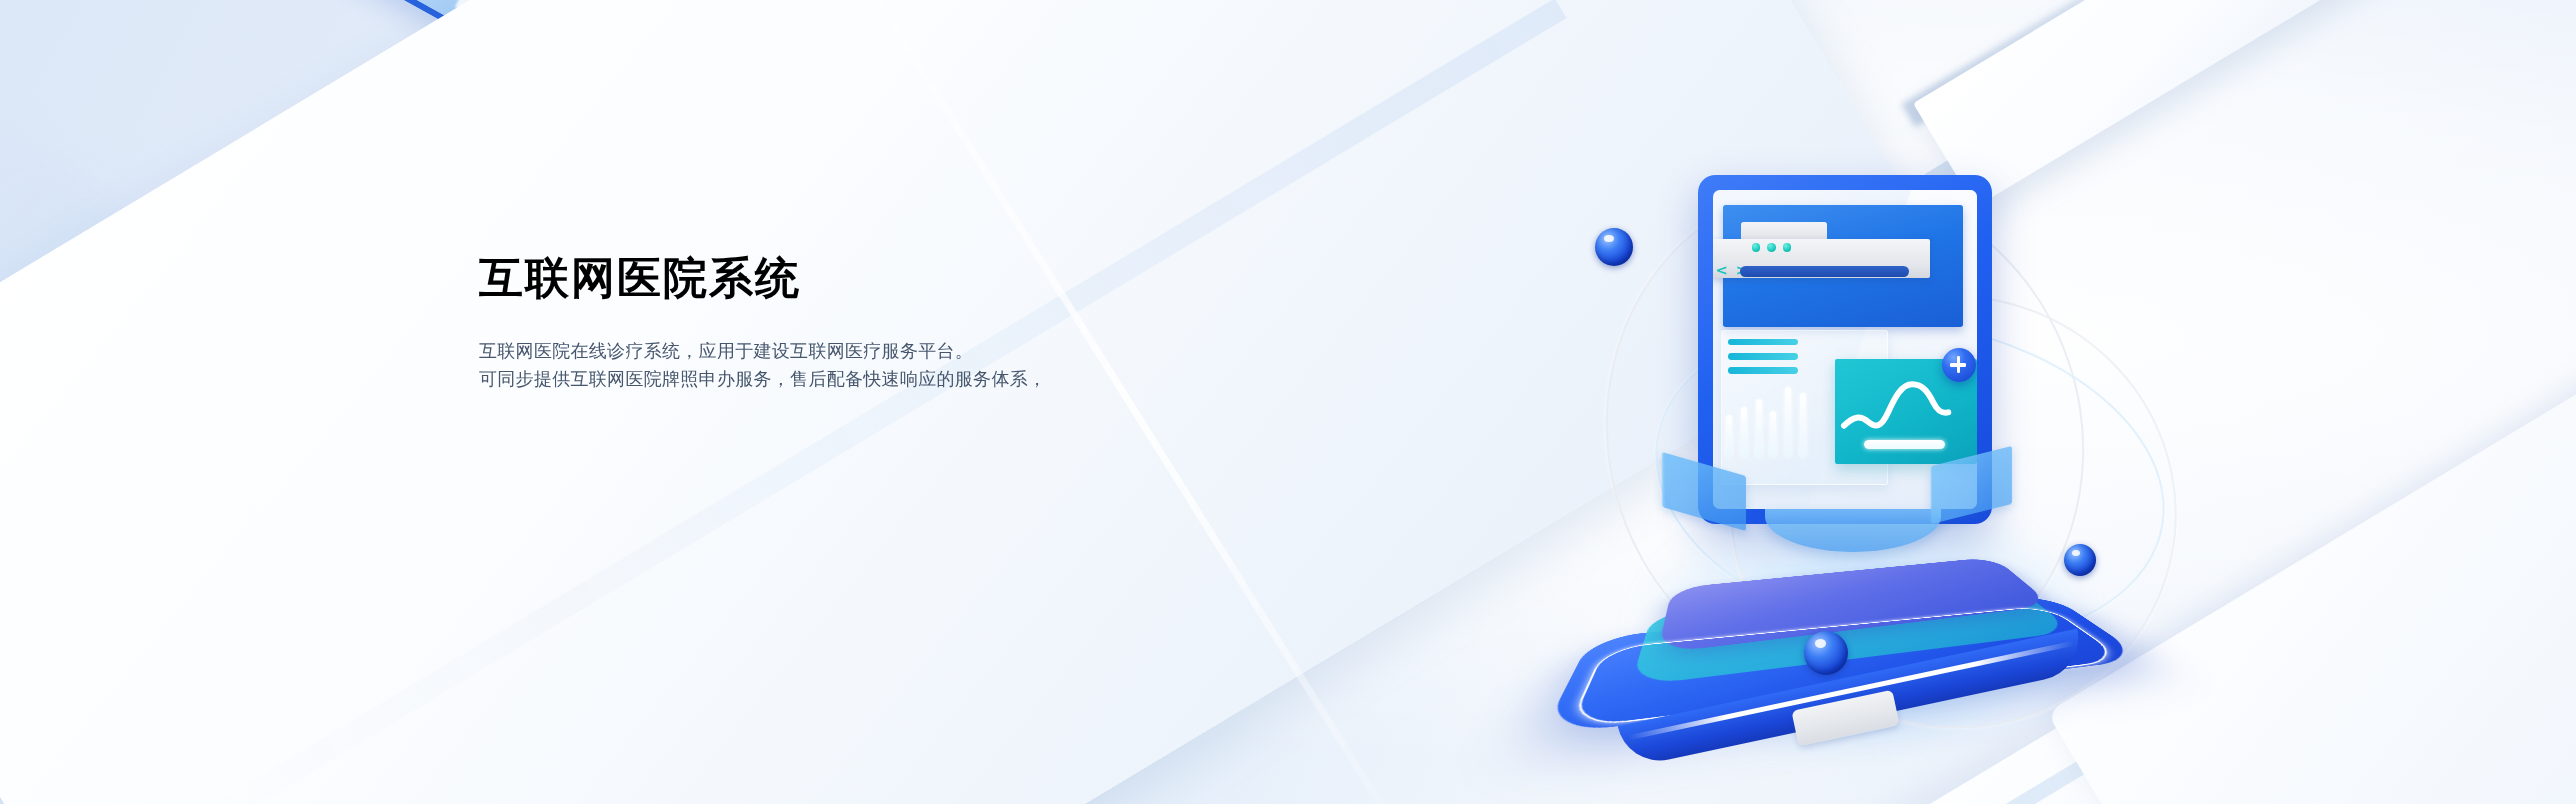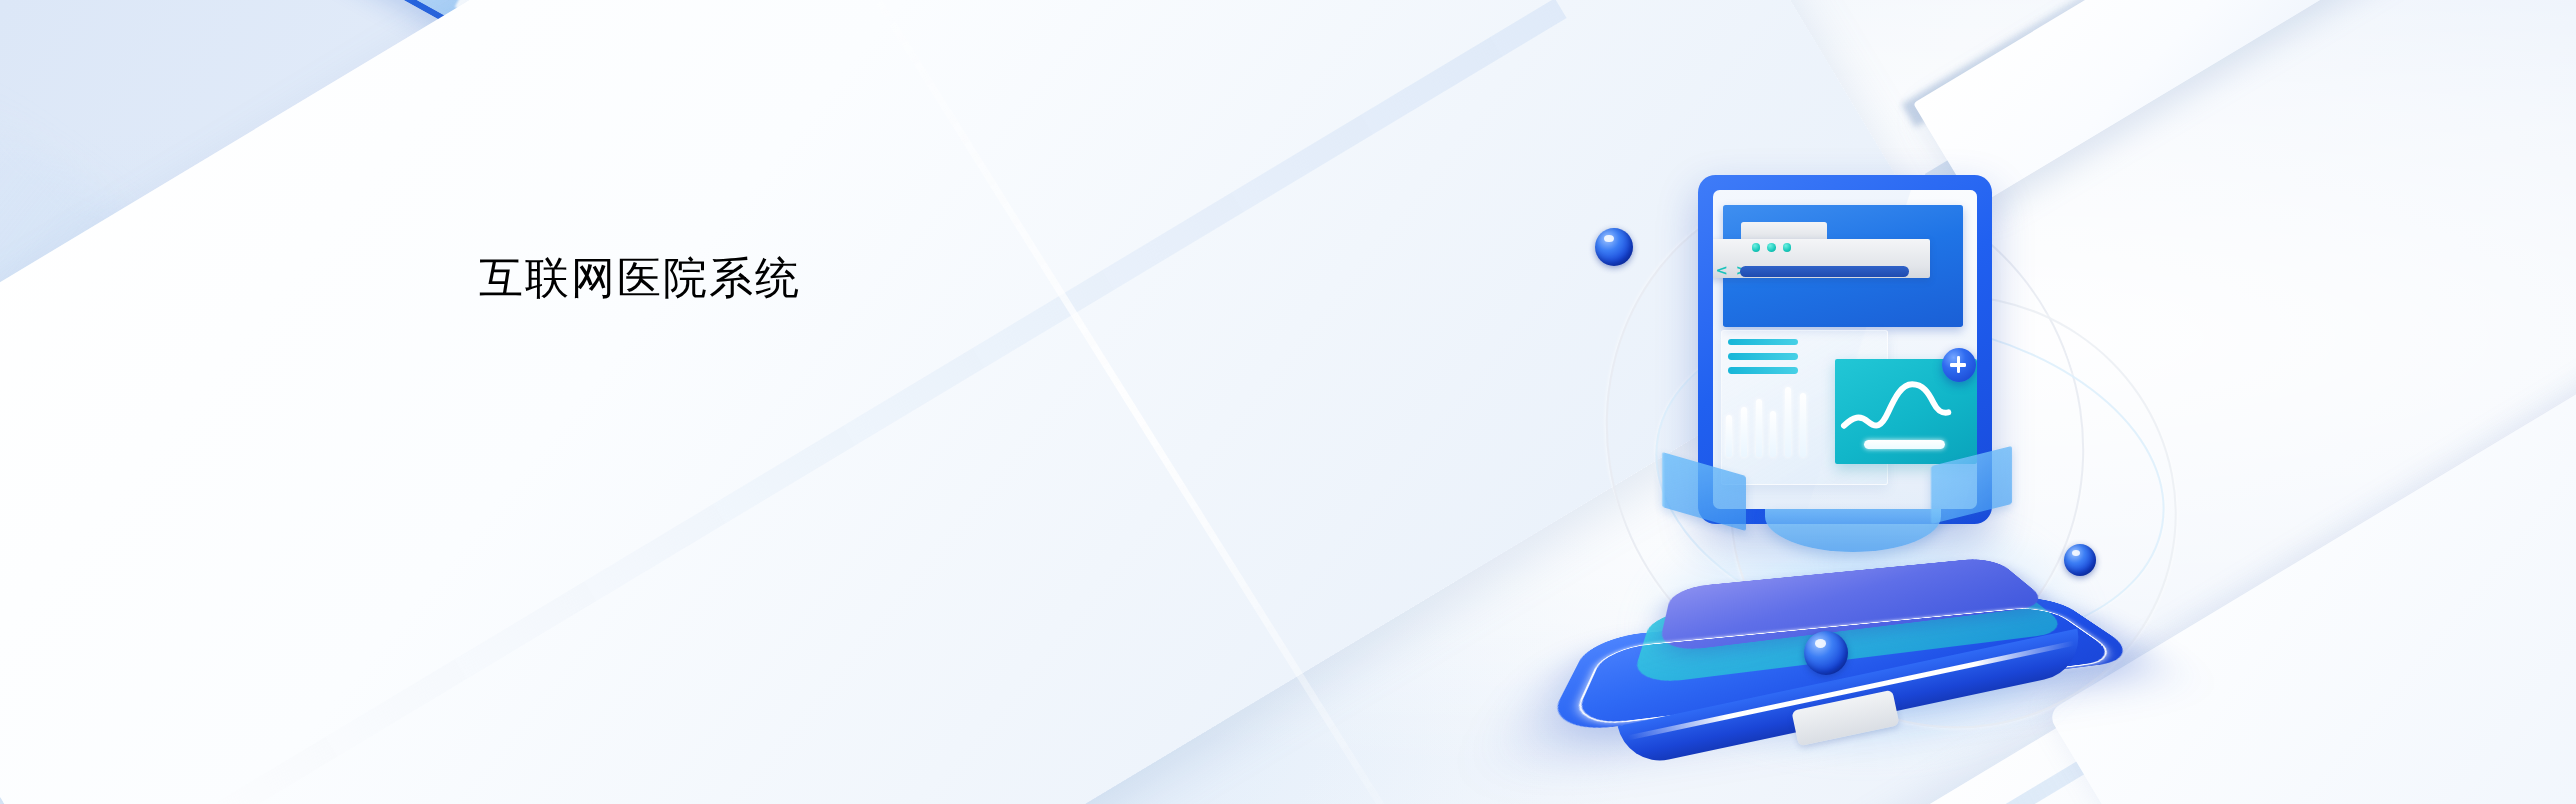--- a/index.html
+++ b/index.html
@@ -228,21 +228,21 @@
     transform:rotateZ(-12deg);}
   .plat-hi{position:absolute;left:29.5px;top:191px;width:456px;height:4.7px;border-radius:3.4px;
     background:linear-gradient(90deg,rgba(255,255,255,0),#ffffff 22%,#ffffff 78%,rgba(255,255,255,0));
     transform:rotateZ(-12deg);filter:blur(0.3px);}
   .plat-tab{position:absolute;left:201px;top:203px;width:103px;height:36px;border-radius:6px;
     background:linear-gradient(180deg,#f1f3f5,#dadee4);
     transform:rotateZ(-12deg);box-shadow:0 2.7px 6.7px rgba(40,70,150,.2);}
 
   
   .copy{position:absolute;left:479px;top:256px;width:939px;}
-  .title{font-size:44px;line-height:1;color:#000;letter-spacing:2px;font-weight:400;margin:0;}
+  .title{font-size:44px;line-height:1;color:#000;letter-spacing:2px;font-weight:700;margin:0;}
   .desc{margin:0;padding-top:38px;font-size:18px;line-height:27.5px;
     color:#46566c;letter-spacing:0.3px;font-weight:400;}
   .desc span{display:block;}
 </style>
 </head>
 <body>
 
 <div class="stage">
 
   <div class="layer wedge-bl"></div>
@@ -335,17 +335,19 @@
     </div>
 
     <div class="sphere sph1"></div>
     <div class="sphere sph2"></div>
     <div class="sphere sph3"></div>
   </div>
 
   <div class="copy">
     <h1 class="title">互联网医院系统</h1>
     <div class="desc">
+      <span>互联网医院在线诊疗系统，应用于建设互联网医疗服务平台。</span>
+      <span>可同步提供互联网医院牌照申办服务，售后配备快速响应的服务体系，</span>
     </div>
   </div>
 
 </div>
 
 
 </body></html>

